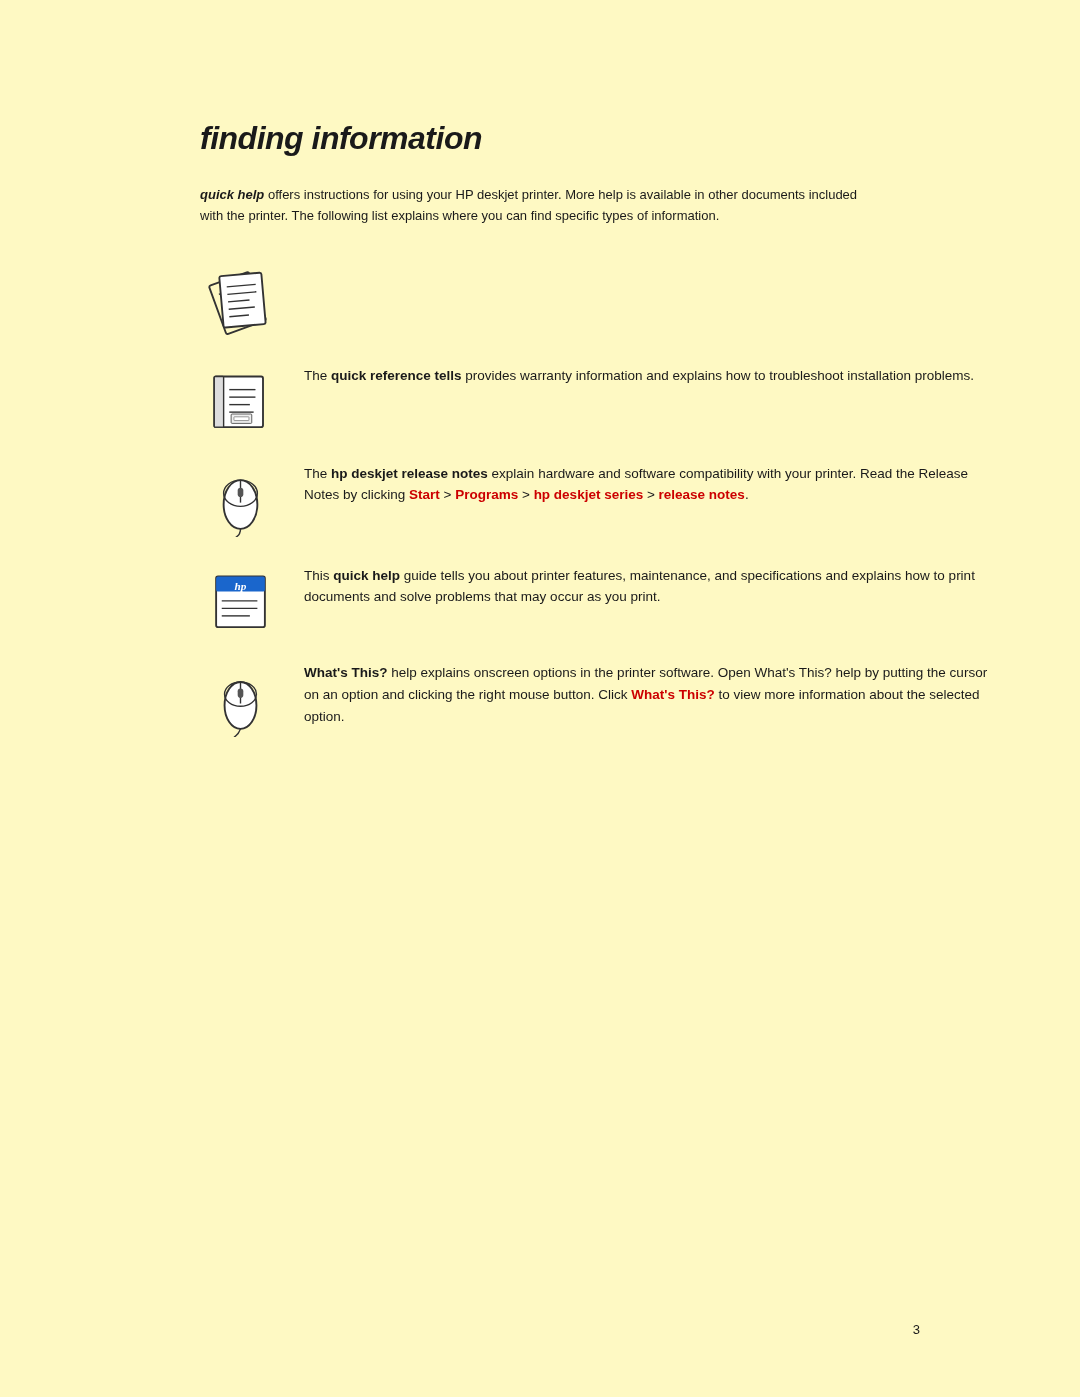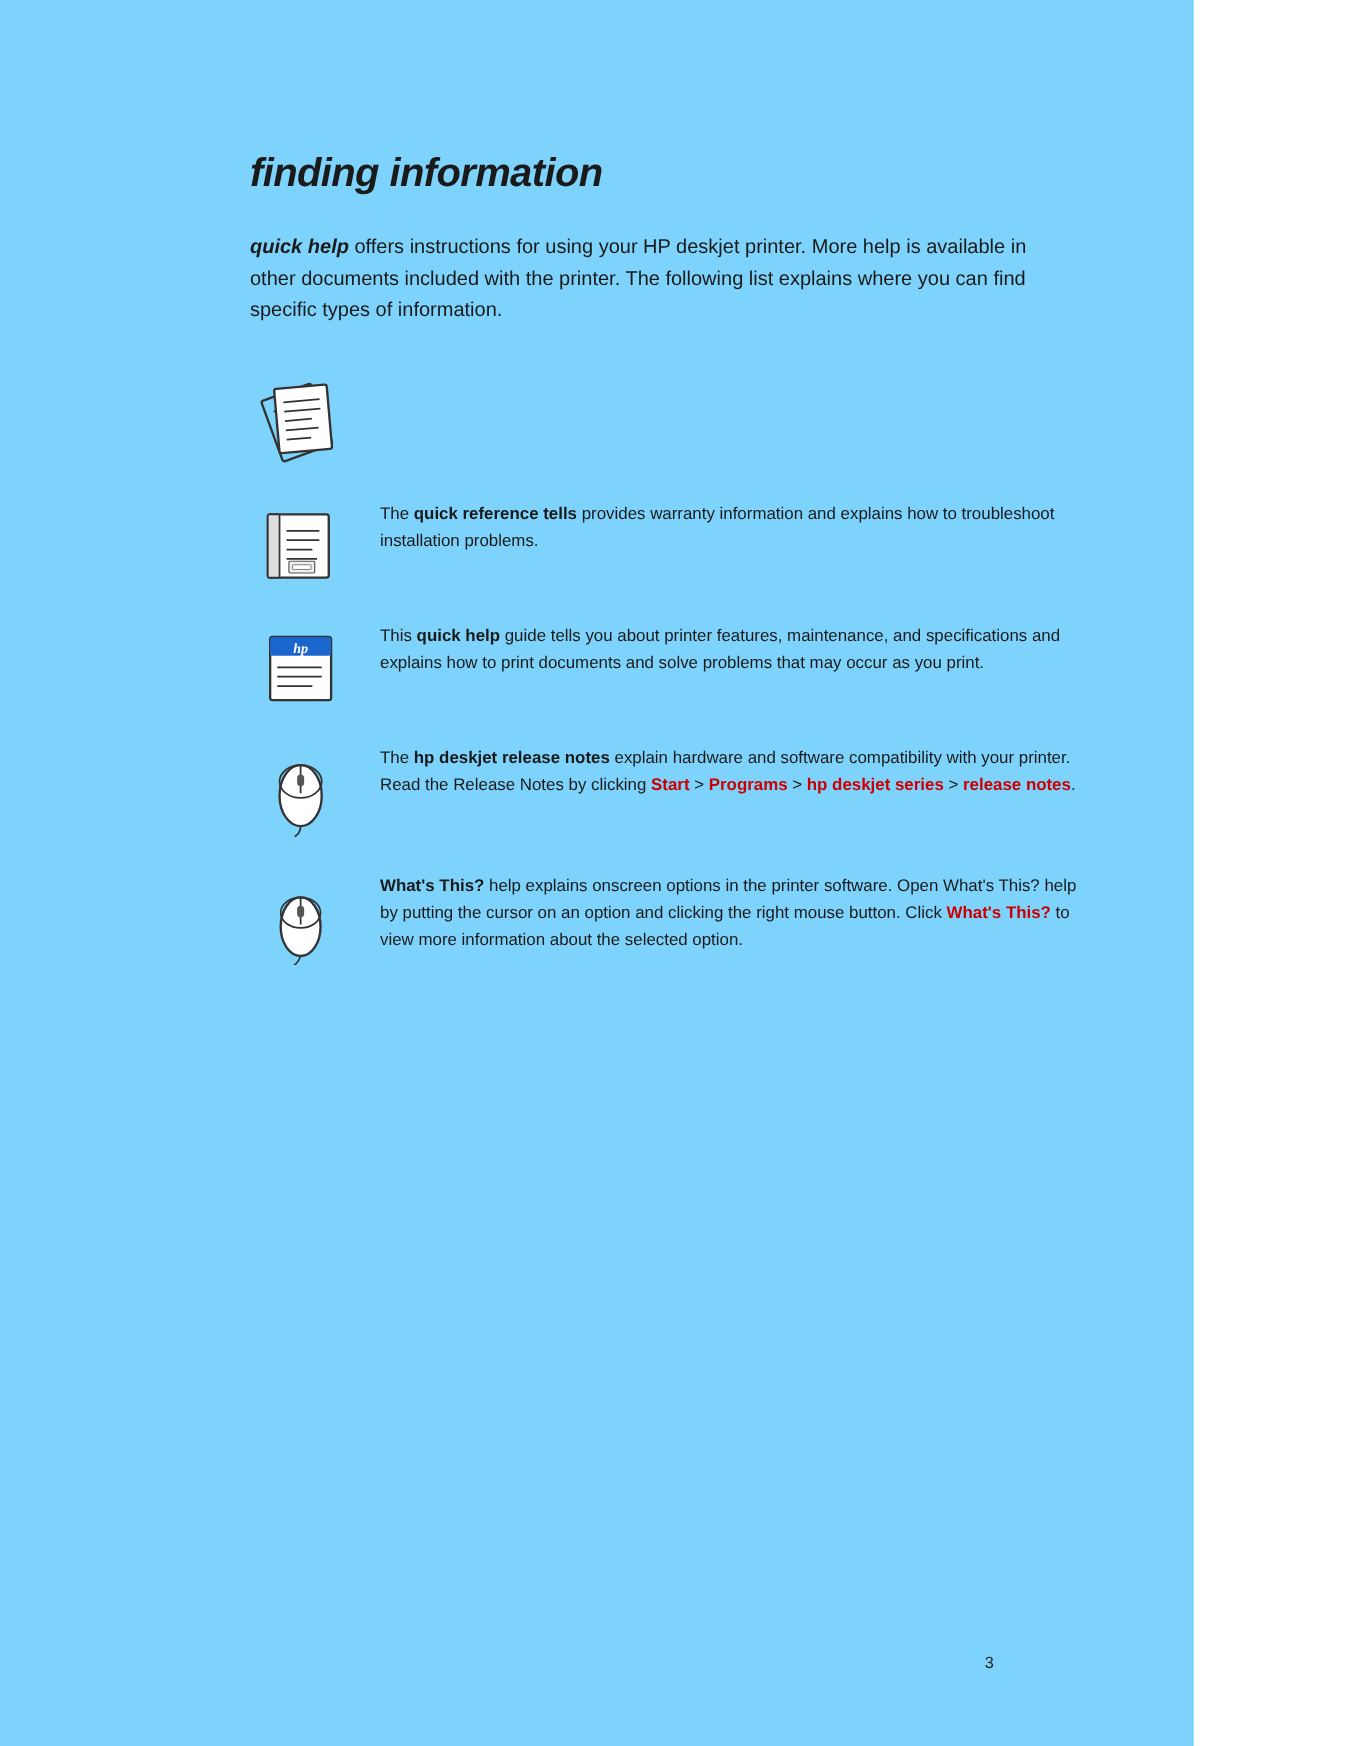--- a/index.html
+++ b/index.html
@@ -12,38 +12,38 @@
       background: #ffffff;
       font-family: Arial, Helvetica, sans-serif;
       font-size: 14px;
       color: #1a1a1a;
       width: 1080px;
       min-height: 1397px;
       position: relative;
     }
 
     .page {
-      width: 955px;
+      width: 1080px;
       min-height: 1397px;
-      background: #7dd3fc;
+      background: #fef9c3;
       padding: 120px 88px 80px 200px;
       position: relative;
     }
 
     h1.page-title {
       font-size: 32px;
       font-weight: bold;
       font-style: italic;
       margin-bottom: 28px;
       color: #1a1a1a;
       letter-spacing: -0.5px;
     }
 
     .intro-paragraph {
-      font-size: 16px;
+      font-size: 13px;
       line-height: 1.6;
       margin-bottom: 36px;
       color: #1a1a1a;
       max-width: 660px;
     }
 
     .intro-paragraph .bold-italic {
       font-weight: bold;
       font-style: italic;
     }
@@ -142,57 +142,57 @@
         <rect x="33" y="51" width="16" height="4" rx="0.5" fill="white" stroke="#777" stroke-width="0.8"></rect>
       </svg>
     </div>
     <div class="text-area">
       The <span class="bold">quick reference tells</span> provides warranty information and explains how to troubleshoot installation problems.
     </div>
   </div>
 
   <div class="info-item">
     <div class="icon-area">
+      <svg viewBox="0 0 80 75" xmlns="http://www.w3.org/2000/svg">
+
+        <ellipse cx="40" cy="40" rx="18" ry="26" fill="white" stroke="#333" stroke-width="2"></ellipse>
+        <line x1="40" y1="14" x2="40" y2="38" stroke="#333" stroke-width="1.5"></line>
+        <ellipse cx="40" cy="28" rx="18" ry="14" fill="none" stroke="#333" stroke-width="1.5"></ellipse>
+
+        <rect x="37" y="22" width="6" height="10" rx="3" fill="#555"></rect>
+
+        <path d="M 40 66 Q 40 72 35 75" stroke="#333" stroke-width="1.5" fill="none"></path>
+      </svg>
+    </div>
+    <div class="text-area">
+      The <span class="bold">hp deskjet release notes</span> explain hardware and software compatibility with your printer. Read the Release Notes by clicking <span class="red-bold">Start</span> &gt; <span class="red-bold">Programs</span> &gt; <span class="red-bold">hp deskjet series</span> &gt; <span class="red-bold">release notes</span>.
+    </div>
+  </div>
+
+  <div class="info-item">
+    <div class="icon-area">
       <svg viewBox="0 0 80 70" xmlns="http://www.w3.org/2000/svg">
 
         <rect x="14" y="8" width="52" height="54" rx="2" fill="white" stroke="#333" stroke-width="2"></rect>
         <rect x="14" y="8" width="52" height="16" rx="2" fill="#1a66cc"></rect>
         <text x="40" y="22" text-anchor="middle" fill="white" font-size="12" font-weight="bold" font-style="italic" font-family="serif">hp</text>
         <line x1="20" y1="34" x2="58" y2="34" stroke="#333" stroke-width="1.5"></line>
         <line x1="20" y1="42" x2="58" y2="42" stroke="#333" stroke-width="1.5"></line>
         <line x1="20" y1="50" x2="50" y2="50" stroke="#333" stroke-width="1.5"></line>
       </svg>
     </div>
     <div class="text-area">
       This <span class="bold">quick help</span> guide tells you about printer features, maintenance, and specifications and explains how to print documents and solve problems that may occur as you print.
     </div>
   </div>
 
   <div class="info-item">
     <div class="icon-area">
       <svg viewBox="0 0 80 75" xmlns="http://www.w3.org/2000/svg">
 
-        <ellipse cx="40" cy="40" rx="18" ry="26" fill="white" stroke="#333" stroke-width="2"></ellipse>
-        <line x1="40" y1="14" x2="40" y2="38" stroke="#333" stroke-width="1.5"></line>
-        <ellipse cx="40" cy="28" rx="18" ry="14" fill="none" stroke="#333" stroke-width="1.5"></ellipse>
-
-        <rect x="37" y="22" width="6" height="10" rx="3" fill="#555"></rect>
-
-        <path d="M 40 66 Q 40 72 35 75" stroke="#333" stroke-width="1.5" fill="none"></path>
-      </svg>
-    </div>
-    <div class="text-area">
-      The <span class="bold">hp deskjet release notes</span> explain hardware and software compatibility with your printer. Read the Release Notes by clicking <span class="red-bold">Start</span> &gt; <span class="red-bold">Programs</span> &gt; <span class="red-bold">hp deskjet series</span> &gt; <span class="red-bold">release notes</span>.
-    </div>
-  </div>
-
-  <div class="info-item">
-    <div class="icon-area">
-      <svg viewBox="0 0 80 75" xmlns="http://www.w3.org/2000/svg">
-
         <ellipse cx="40" cy="42" rx="17" ry="25" fill="white" stroke="#333" stroke-width="2"></ellipse>
         <line x1="40" y1="17" x2="40" y2="40" stroke="#333" stroke-width="1.5"></line>
         <ellipse cx="40" cy="30" rx="17" ry="13" fill="none" stroke="#333" stroke-width="1.5"></ellipse>
 
         <rect x="37" y="24" width="6" height="10" rx="3" fill="#555"></rect>
 
         <path d="M 40 67 Q 38 73 33 76" stroke="#333" stroke-width="1.5" fill="none"></path>
       </svg>
     </div>
     <div class="text-area">

